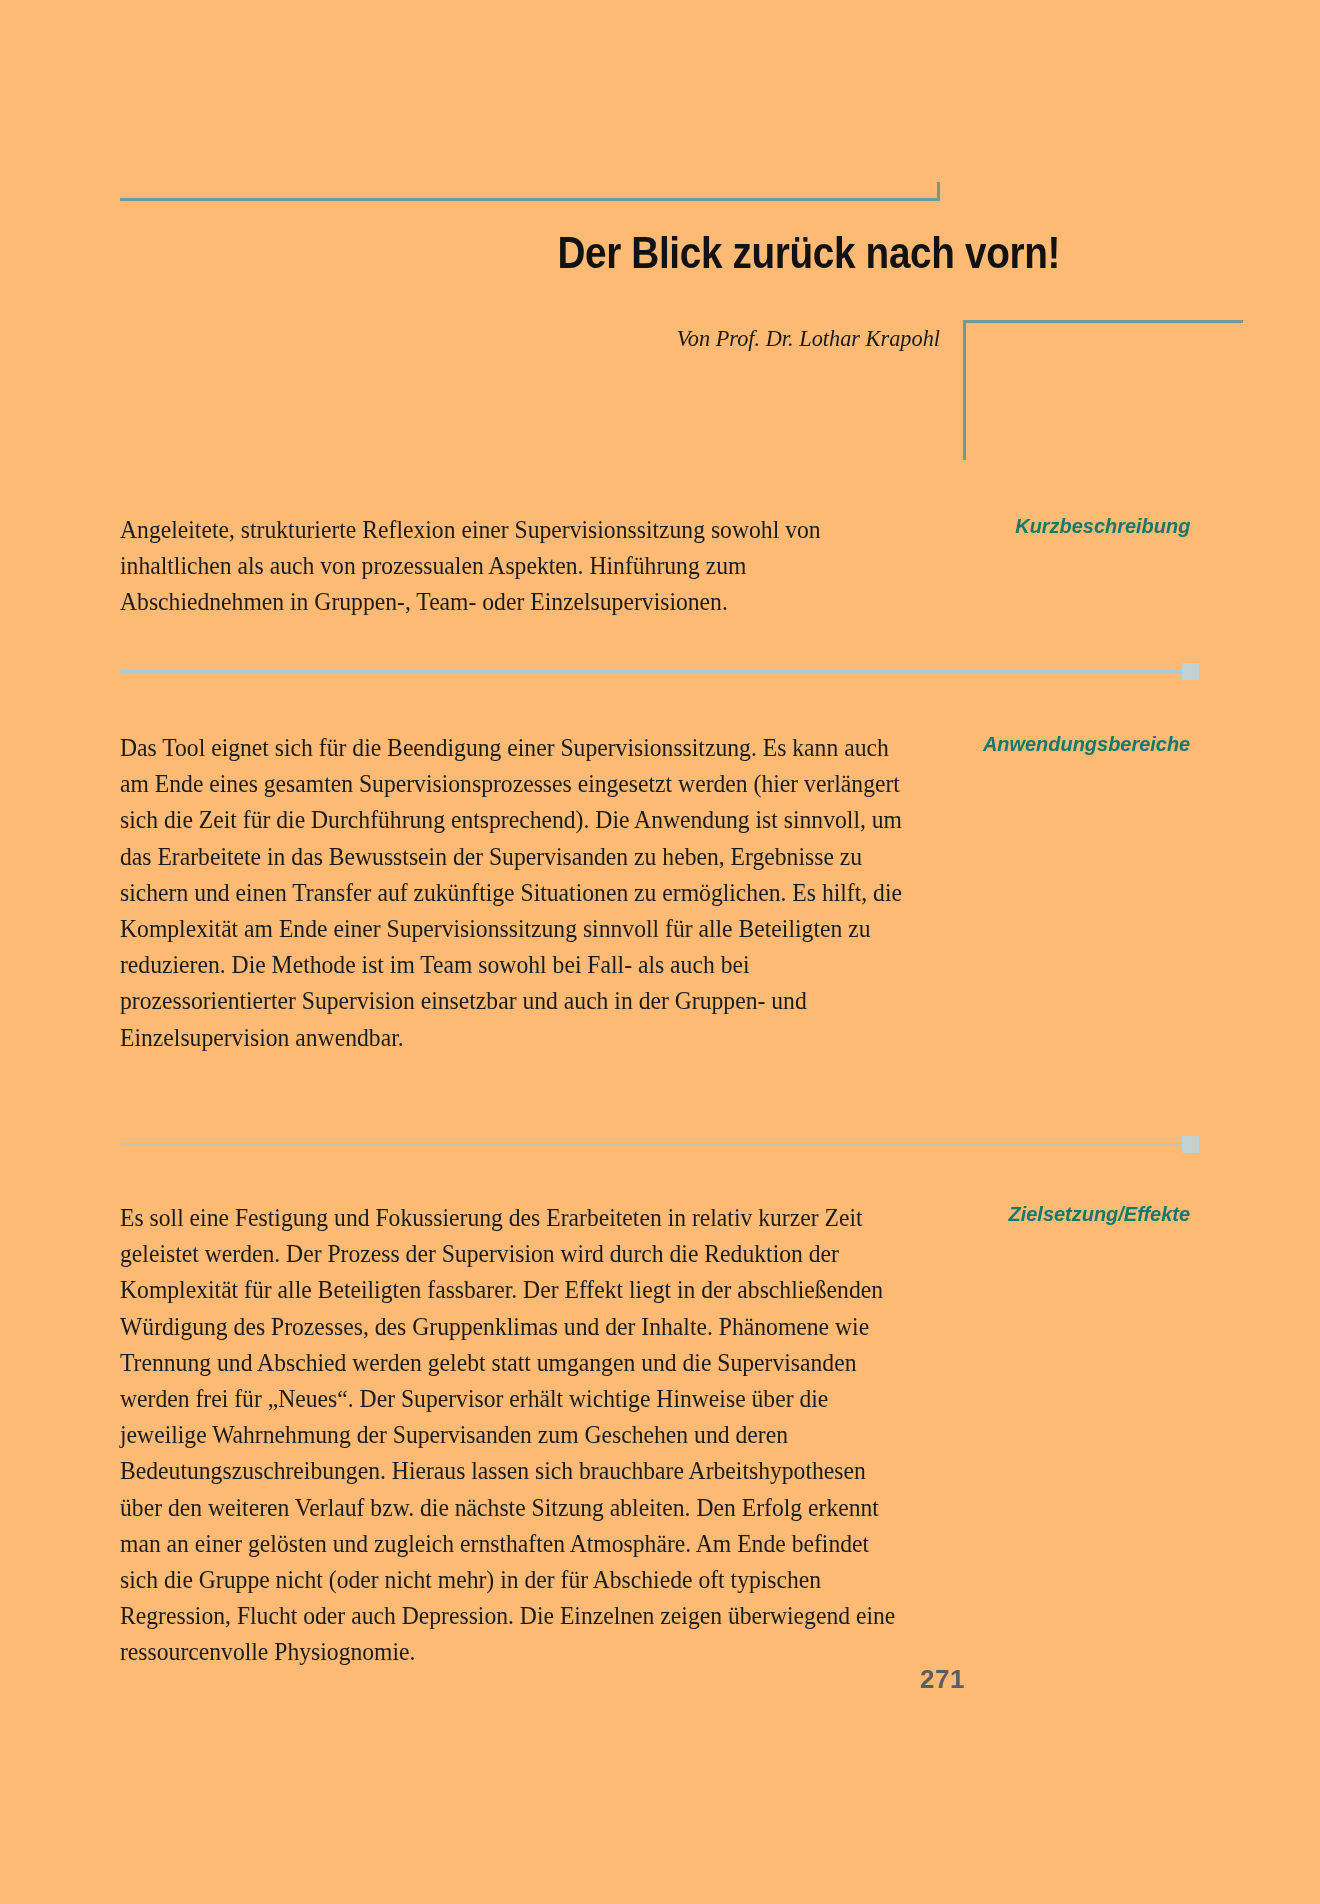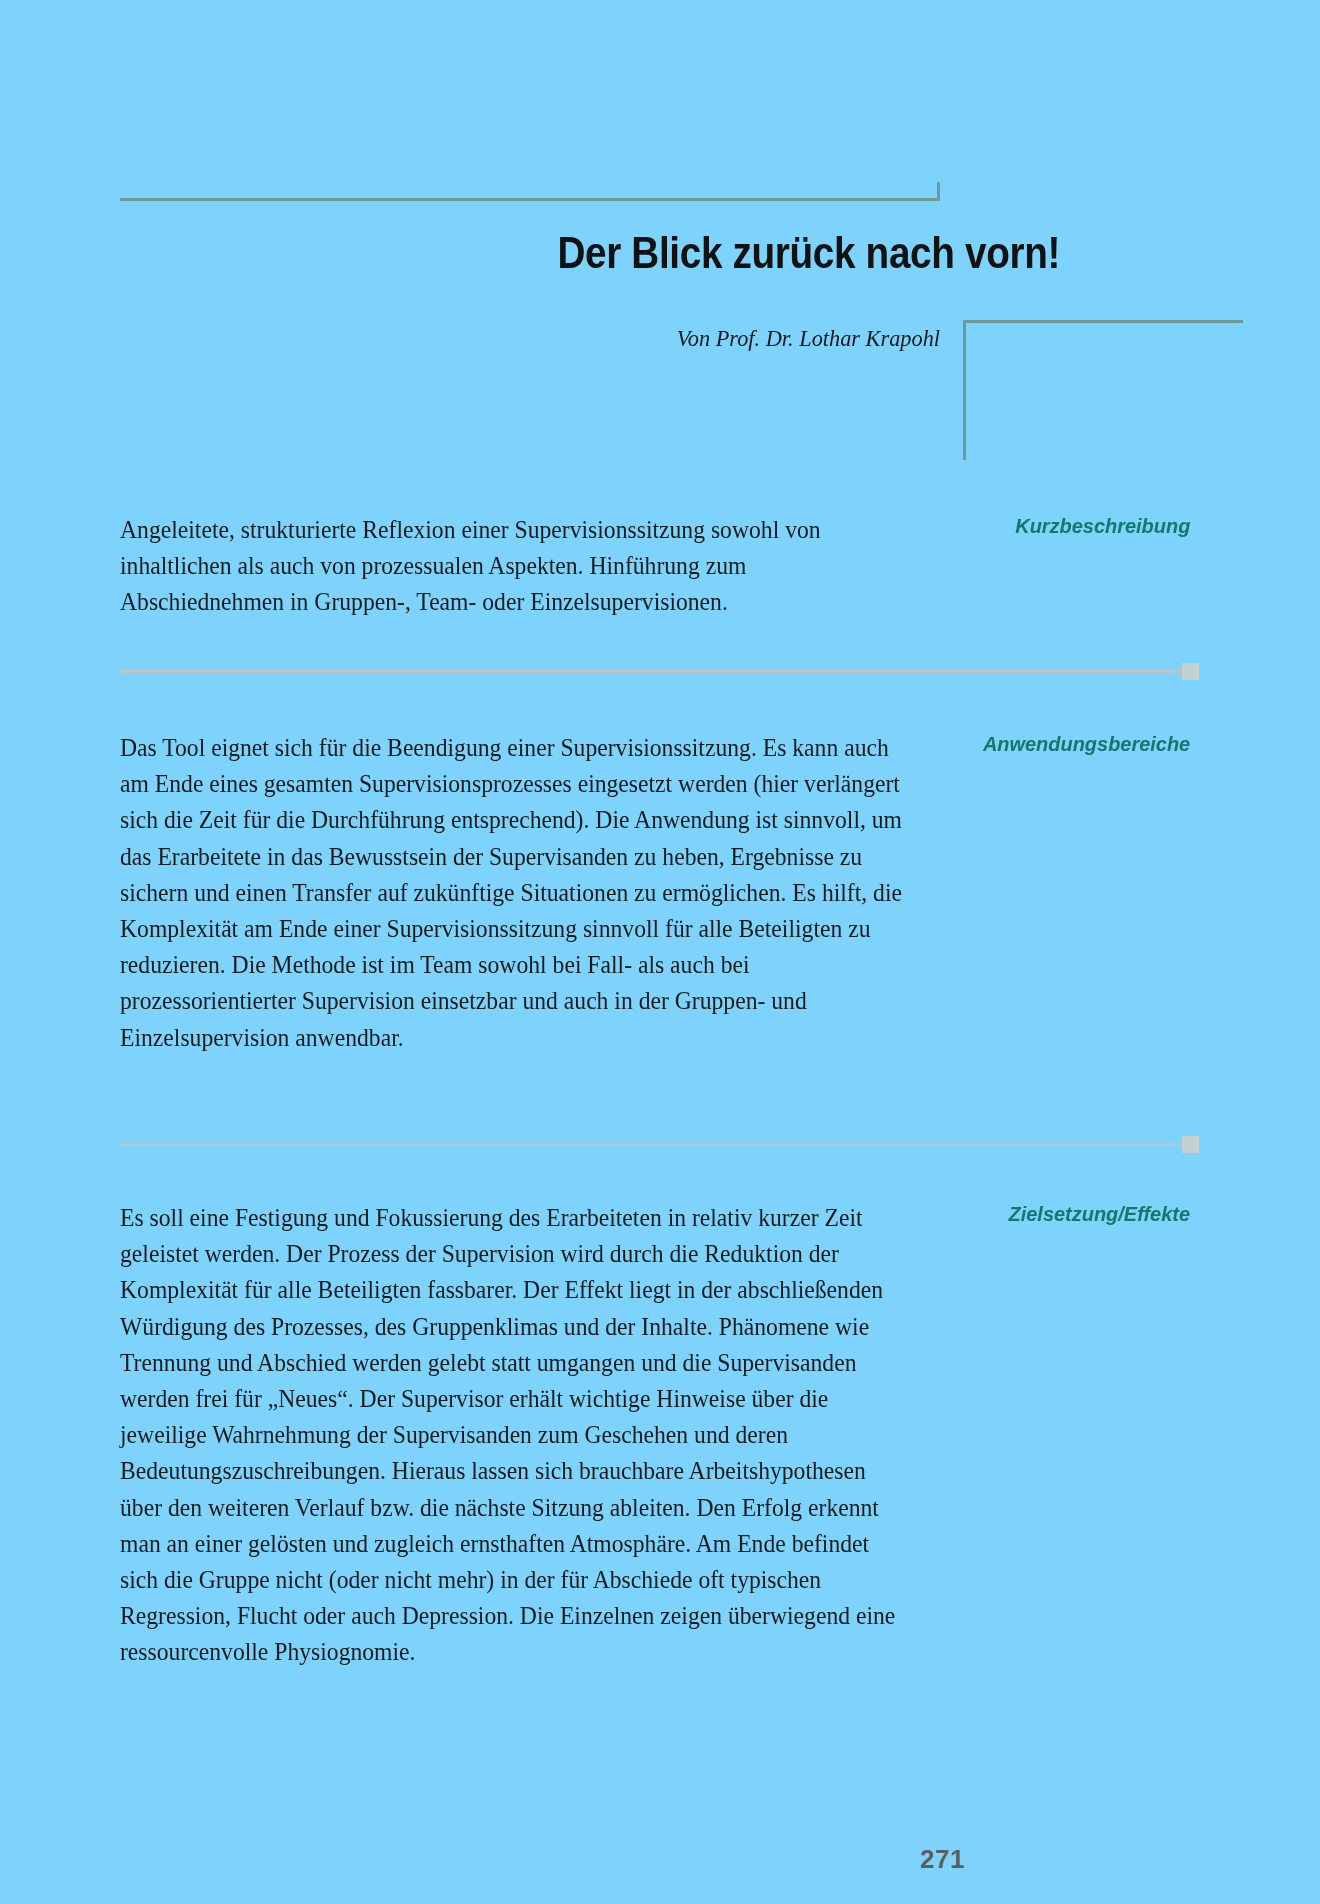--- a/index.html
+++ b/index.html
@@ -11,21 +11,21 @@
     width: 1320px;
     height: 1904px;
     position: relative;
     font-family: "Liberation Serif", "DejaVu Serif", serif;
     overflow: hidden;
   }
 
   .page {
     position: absolute;
     inset: 0;
-    background: #7dd3fc;
+    background: #fdba74;
   }
 
   
   .header-rule {
     position: absolute;
     left: 120px;
     top: 198px;
     width: 820px;
     height: 3px;
     background: #6f9a95;
@@ -126,21 +126,21 @@
     width: 17px;
     height: 17px;
     background: #c3d2d0;
     left: 1182px;
   }
 
   
   .page-number {
     position: absolute;
     left: 920px;
-    top: 1844px;
+    top: 1664px;
     font-family: "Liberation Sans", sans-serif;
     font-weight: bold;
     font-size: 26px;
     color: #5e5e5e;
     letter-spacing: 0.5px;
   }
 </style>
 </head>
 <body>
 

